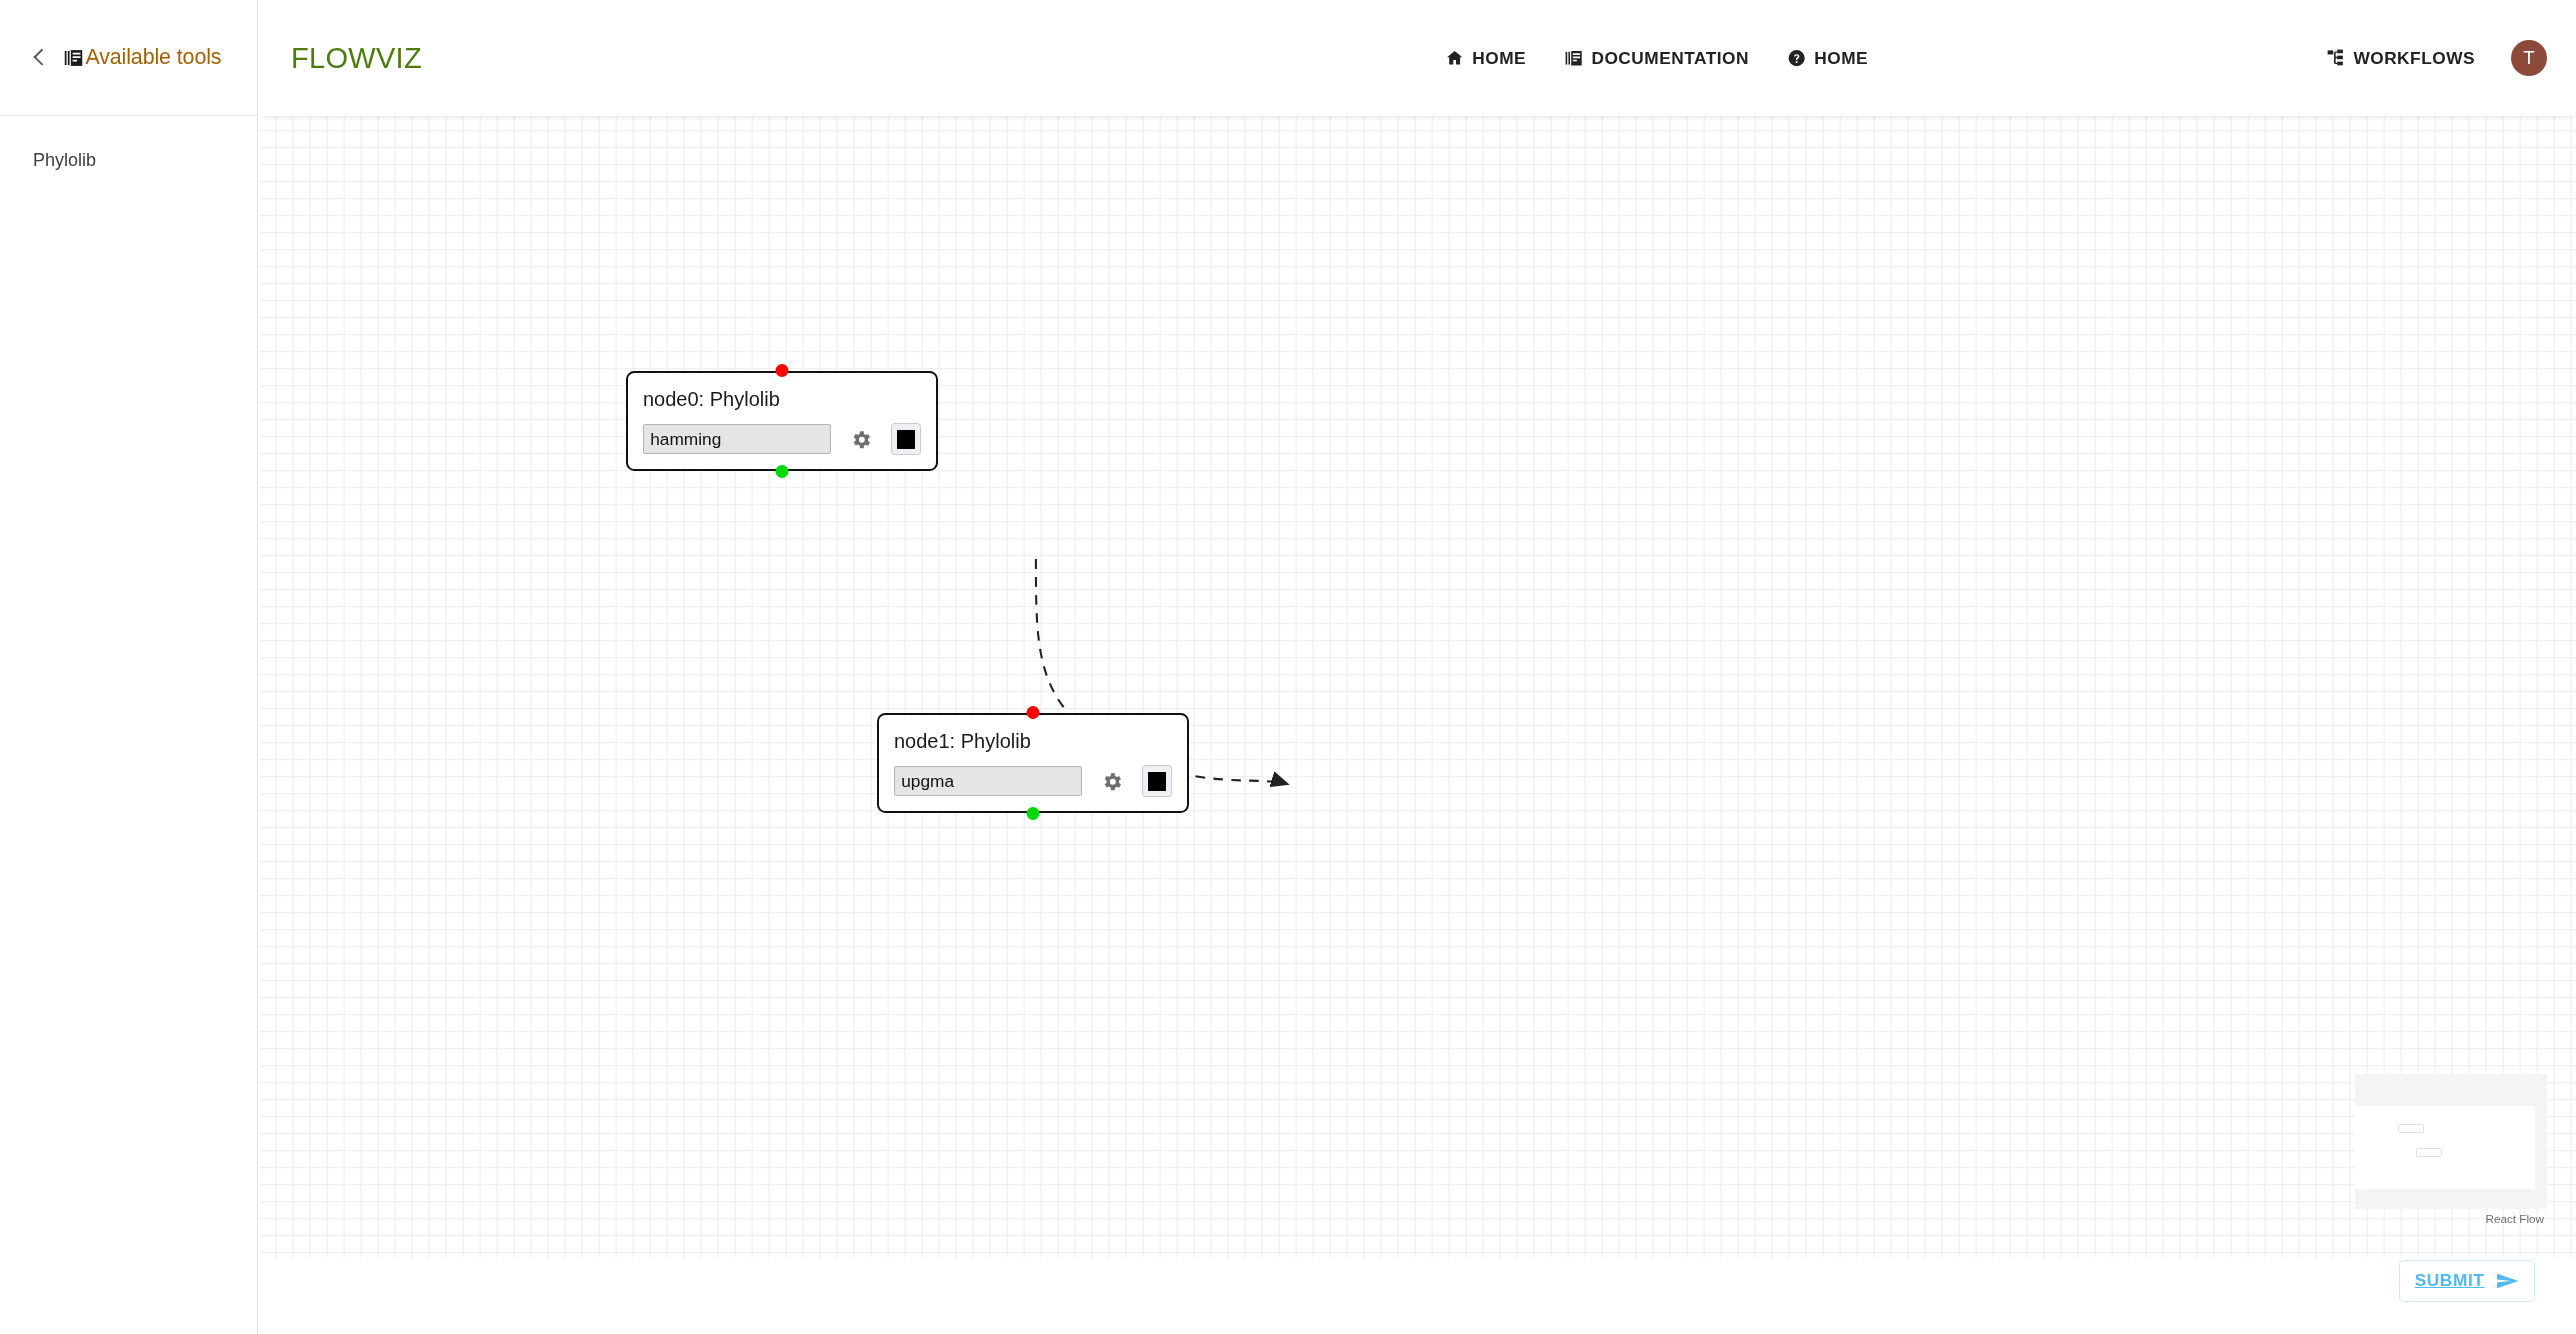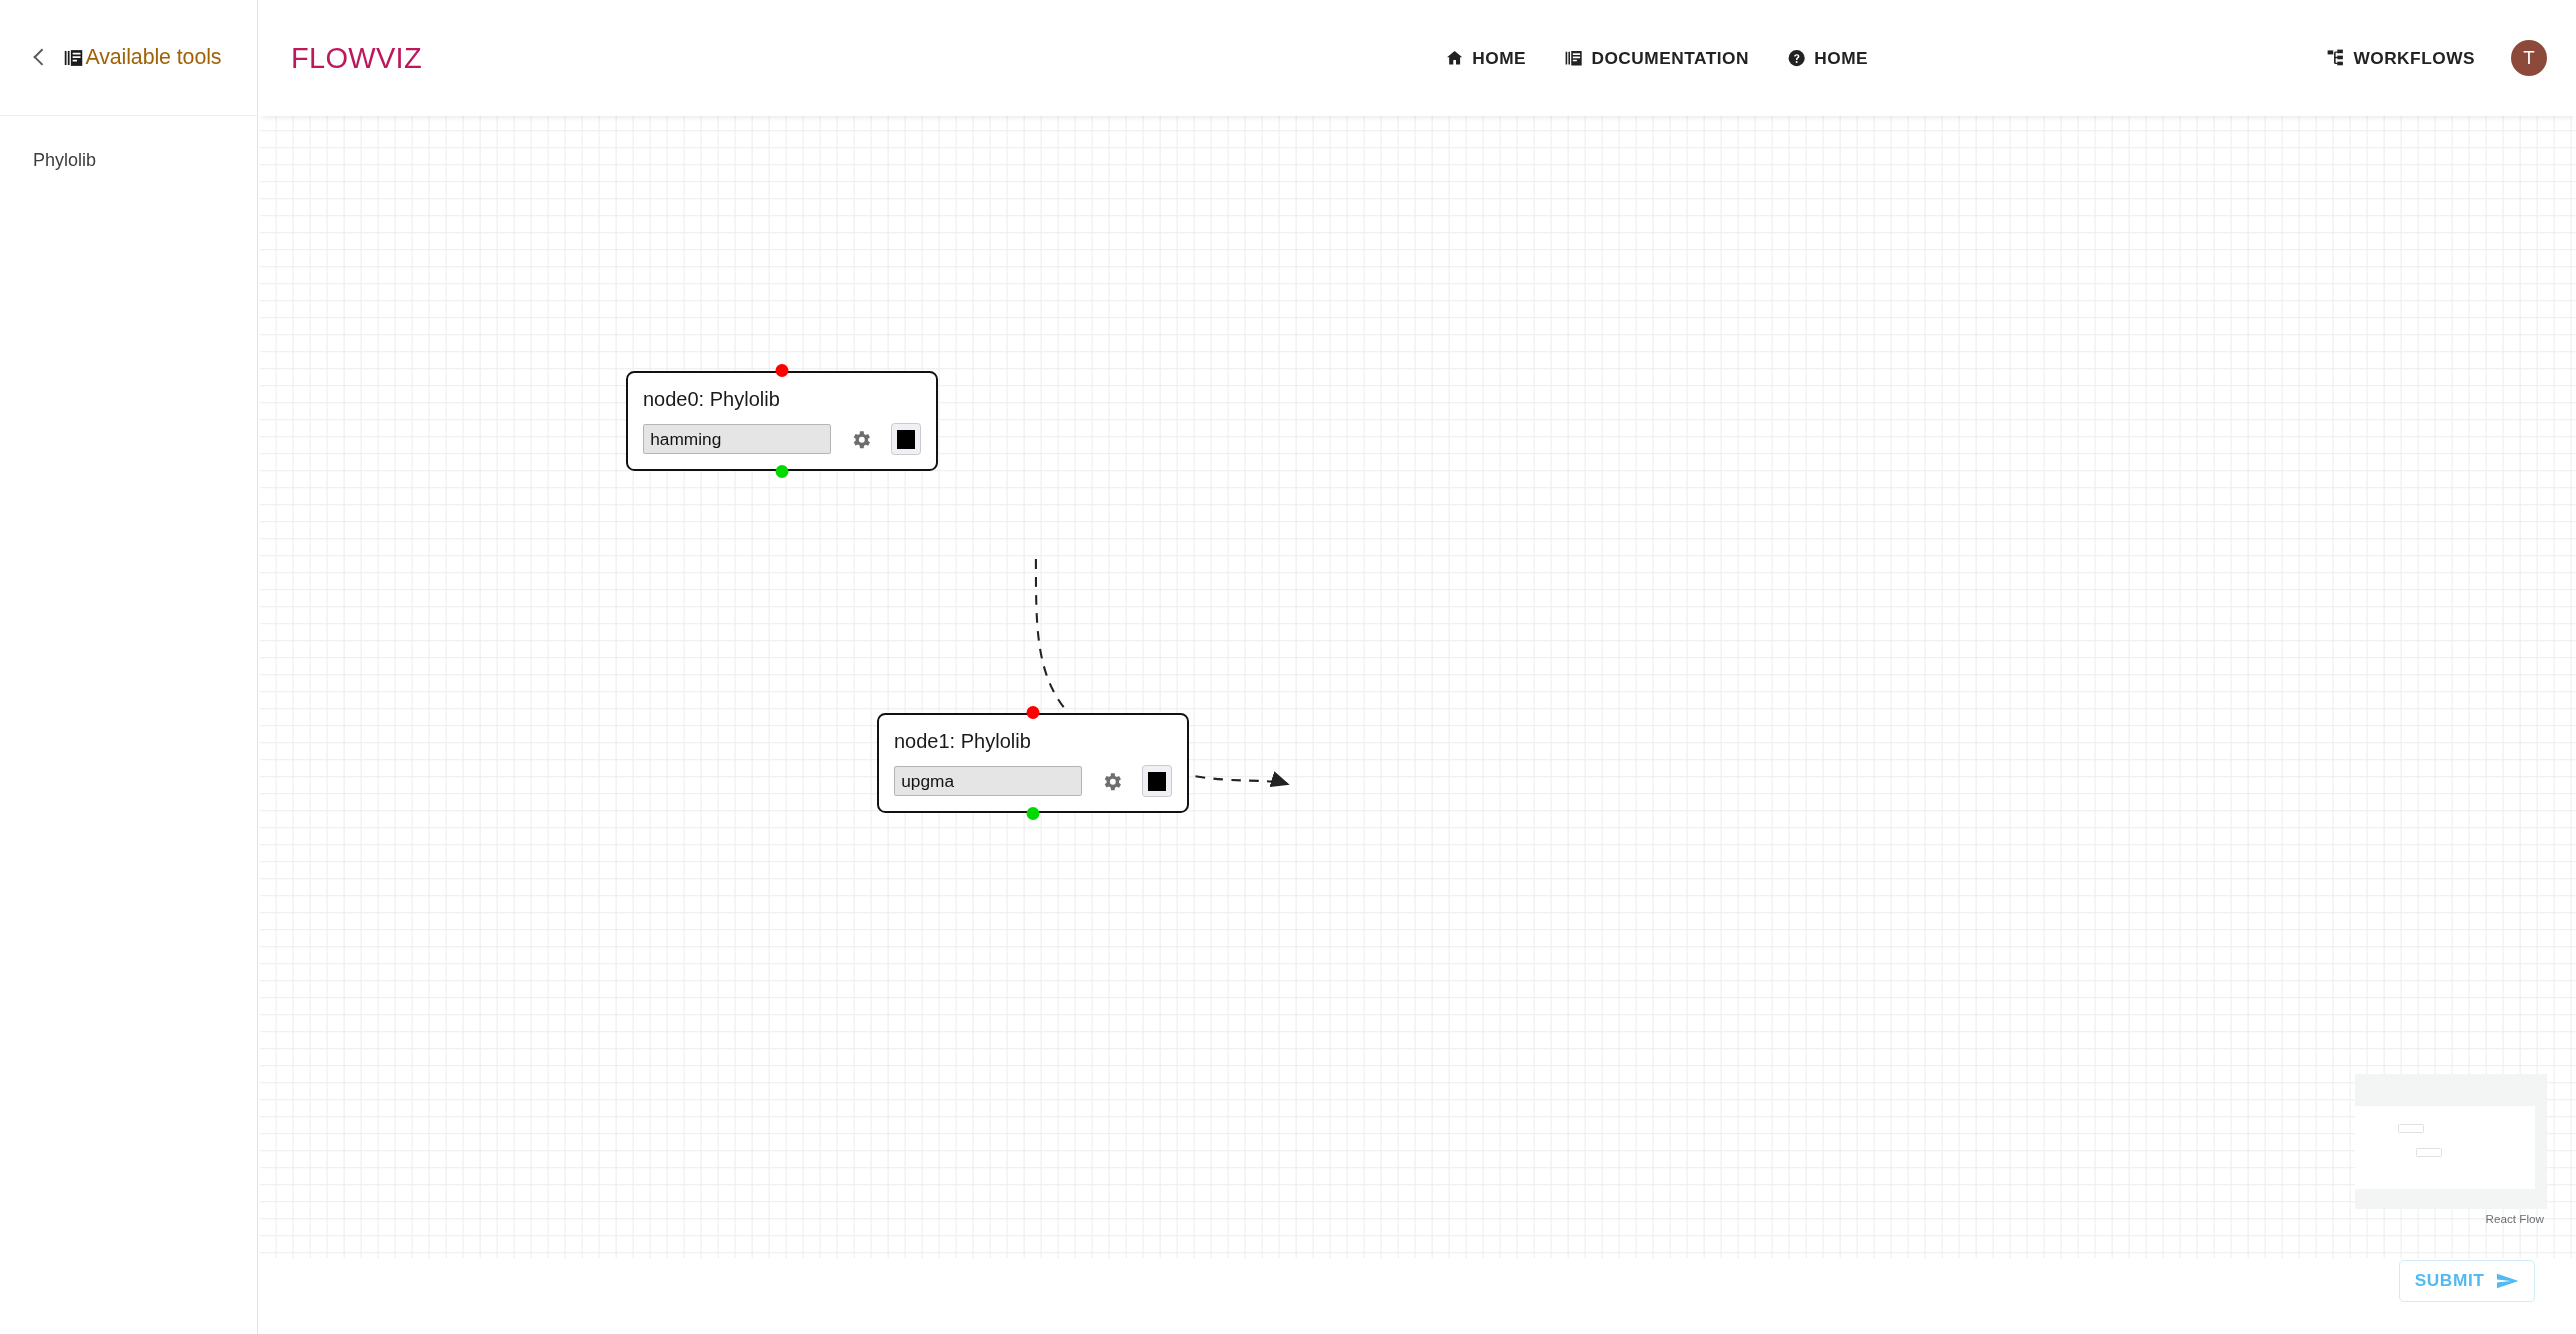--- a/index.html
+++ b/index.html
@@ -55,21 +55,21 @@
     position: absolute; left: 258px; top: 0;
     width: 2318px; height: 116px;
     background: #ffffff;
     display: flex; align-items: center;
     z-index: 25;
     box-shadow: 0 2.8px 7px -2.8px rgba(0,0,0,0.16);
   }
   #brand {
     position: absolute; left: 33px; top: 50%;
     transform: translateY(-50%);
-    font-size: 29px; color: #be185d; font-weight: 400;
+    font-size: 29px; color: #4d7c0f; font-weight: 400;
     letter-spacing: 0.3px;
   }
   #nav {
     position: absolute; left: 1187px; top: 50%;
     transform: translateY(-50%);
     display: flex; align-items: center; gap: 38px;
   }
   .nav-item {
     display: flex; align-items: center; gap: 8px;
     font-size: 17.3px; font-weight: 700; color: #222;
@@ -169,20 +169,21 @@
   #submit-btn {
     position: absolute; right: 41px; bottom: 33px;
     display: flex; align-items: center; gap: 11px;
     padding: 9.7px 15px;
     background: #ffffff;
     border: 1px solid #cfeaf9;
     border-radius: 4.8px;
     color: #52baf3; font-size: 17.3px; font-weight: 700;
     letter-spacing: 0.6px; cursor: pointer;
     z-index: 20;
+    text-decoration: underline;
   }
   .send-ico { width: 23.5px; height: 18px; display: block; flex: none; }
 </style>
 </head>
 <body>
 
 <div id="app">
 
   <aside id="sidebar">
     <div id="sidebar-header">

